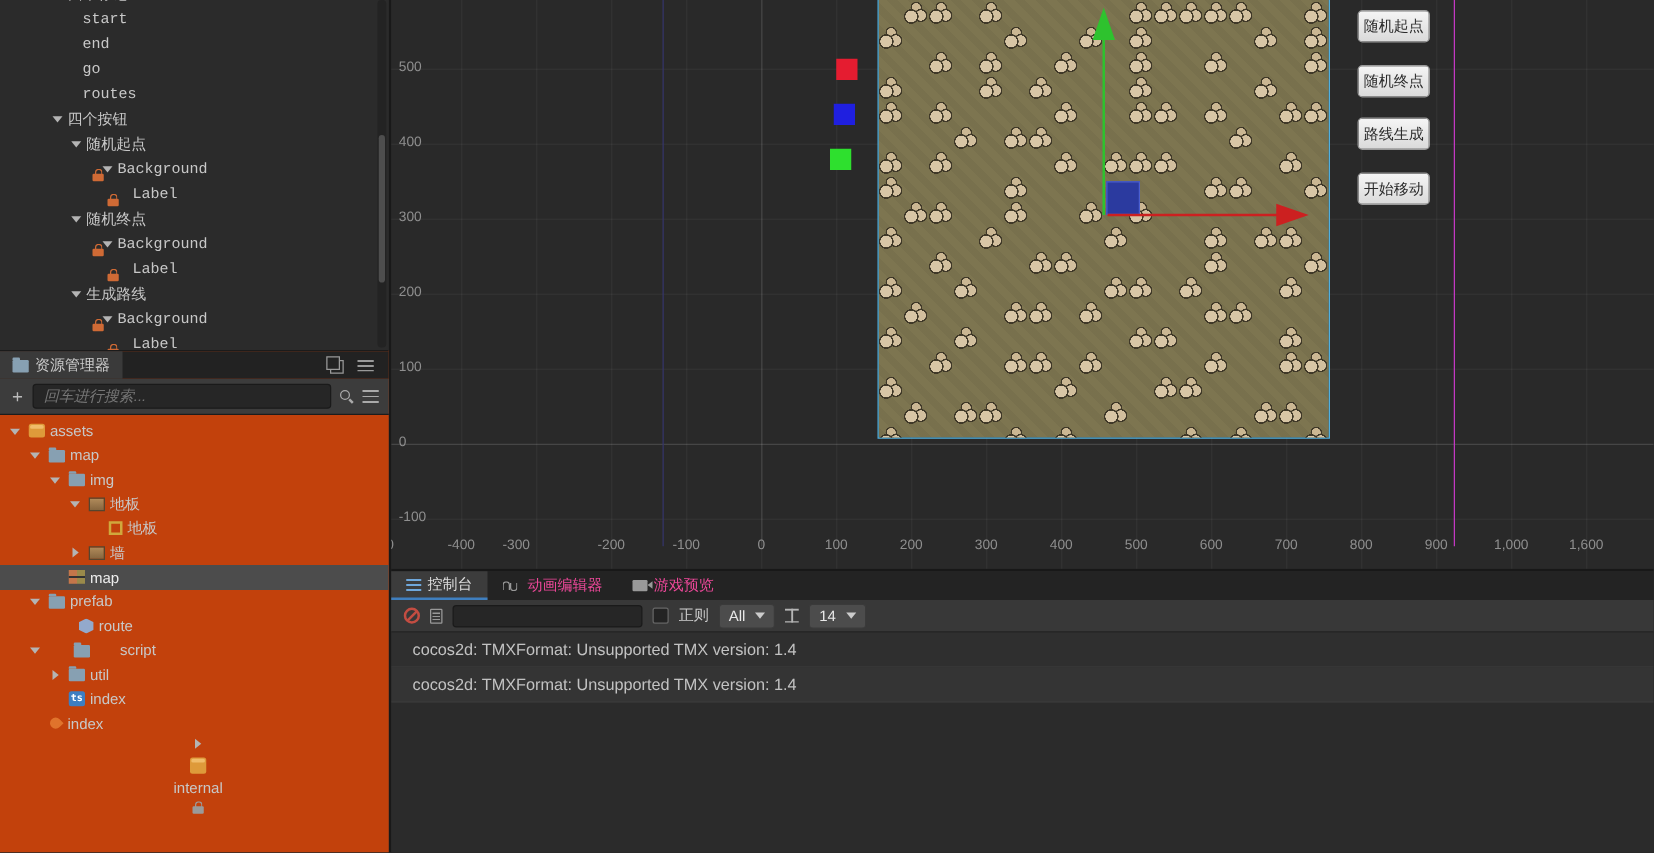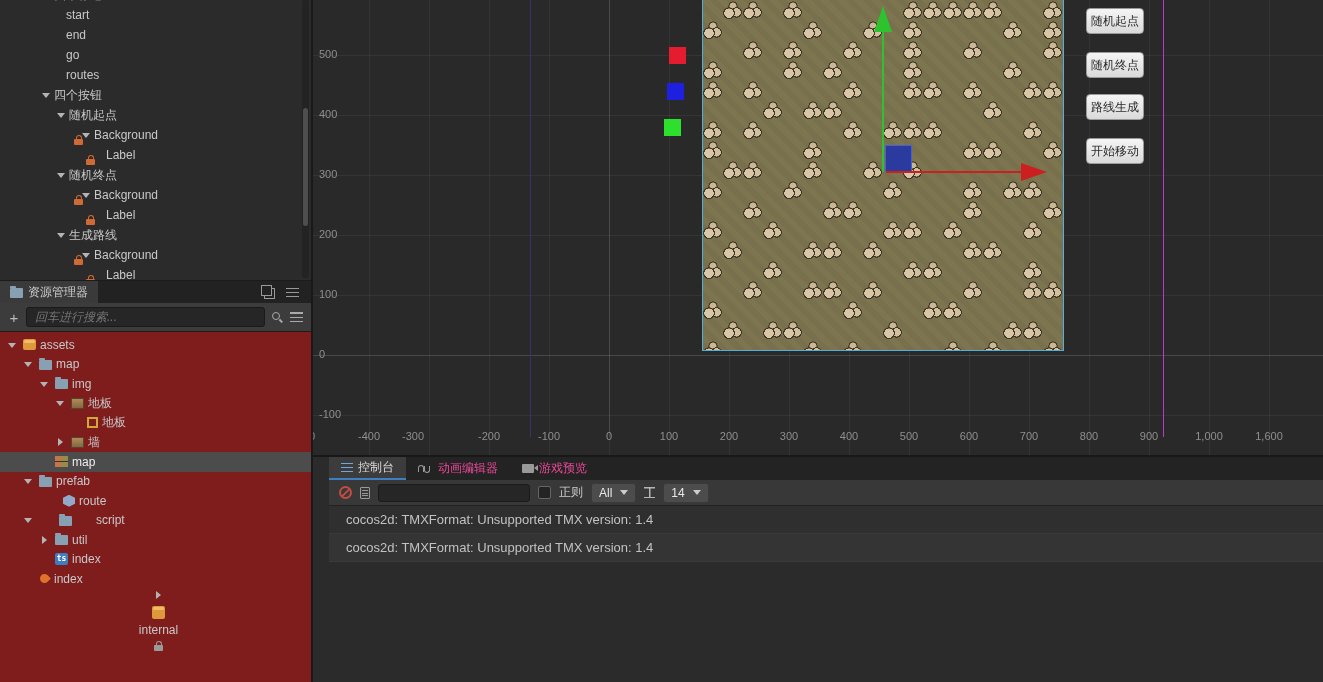--- a/index.html
+++ b/index.html
@@ -6,39 +6,39 @@
   body{width:1323px;height:682px;background:#2b2b2b;font-family:"Liberation Sans",sans-serif;overflow:hidden;
        -webkit-font-smoothing:antialiased;}
   .app{display:flex;width:1323px;height:682px;}
 
   
   .left-col{width:313px;flex:0 0 313px;box-sizing:border-box;border-right:2px solid #191919;
             display:flex;flex-direction:column;background:#2b2b2b;}
   .hierarchy{height:280px;flex:0 0 280px;position:relative;overflow:hidden;background:#2b2b2b;}
   .h-rows{margin-top:-15px;}
   .h-row{height:20px;display:flex;align-items:center;font-size:12px;color:#c8c8c8;position:relative;white-space:nowrap;}
-  .h-label{margin-left:2px;}
+  .h-label{margin-left:2px;font-family:Liberation Mono, monospace;}
   .h-lock{position:absolute;left:4px;top:5px;}
   .h-scroll{position:absolute;right:2px;top:0;width:7px;height:278px;background:#232323;border-radius:3px;}
   .h-thumb{position:absolute;left:1px;top:108px;width:5px;height:118px;background:#4e4e4e;border-radius:3px;}
 
   
   .tri{width:12px;height:12px;flex:0 0 12px;position:relative;display:inline-block;}
   .tri.down::before{content:"";position:absolute;left:2px;top:4px;border-left:4px solid transparent;border-right:4px solid transparent;border-top:5px solid #b4b4b4;}
   .tri.right::before{content:"";position:absolute;left:4px;top:2px;border-top:4px solid transparent;border-bottom:4px solid transparent;border-left:5px solid #b4b4b4;}
 
   
   .icon-lock{width:10px;height:11px;position:relative;display:inline-block;}
   .icon-lock::before{content:"";position:absolute;left:2px;top:0;width:4px;height:4px;border:1.5px solid #cf6a35;border-bottom:none;border-radius:3px 3px 0 0;}
   .icon-lock::after{content:"";position:absolute;left:0;top:4px;width:9px;height:6px;background:#cf6a35;border-radius:1px;}
   .icon-lock.gray::before{border-color:#9a9a9a;}
   .icon-lock.gray::after{background:#9a9a9a;}
 
   
-  .assets{flex:1;display:flex;flex-direction:column;background:#7f1d1d;border-top:1px solid #1b1b1b;min-height:0;}
+  .assets{flex:1;display:flex;flex-direction:column;background:#c2410c;border-top:1px solid #1b1b1b;min-height:0;}
   .a-tabbar{height:22px;flex:0 0 22px;background:#222;display:flex;align-items:center;position:relative;}
   .a-tab{height:22px;background:#3a3a3a;display:flex;align-items:center;gap:5px;padding:0 10px;font-size:12px;color:#cccccc;}
   .a-ic-layout{width:9px;height:9px;border:1px solid #999;position:absolute;right:36px;top:7px;}
   .a-ic-layout::before{content:"";position:absolute;left:-4px;top:-4px;width:9px;height:9px;border:1px solid #999;background:#222;}
   .a-ic-menu{position:absolute;right:12px;top:7px;width:13px;height:9px;
              background:repeating-linear-gradient(to bottom,#999 0 1.5px,transparent 1.5px 3.9px);}
   .a-toolbar{height:28px;flex:0 0 28px;background:#3c3c3c;display:flex;align-items:center;padding:0 8px;gap:6px;
              border-bottom:1px solid #1c1c1c;}
   .a-plus{color:#bbb;font-size:15px;width:12px;text-align:center;line-height:15px;}
   .a-search{flex:1;height:18px;background:#262626;border:1px solid #1a1a1a;border-radius:3px;color:#ddd;font-size:12px;padding:0 8px;outline:none;min-width:0;}
@@ -91,21 +91,21 @@
       radial-gradient(circle at 68% 62%, #d2bf9e 0 22%, #3f3828 23% 28%, transparent 29%),
       radial-gradient(circle at 50% 30%, #cbb793 0 20%, #3f3828 21% 26%, transparent 27%);}
   .sprite{position:absolute;width:17px;height:17px;}
   .sel-node{position:absolute;left:572px;top:145px;width:25px;height:25px;background:#2b3a9f;border:1px solid #4a5fd0;}
   .gizmo{position:absolute;left:0;top:0;pointer-events:none;}
   .s-btn{position:absolute;left:773px;width:58px;height:26px;background:linear-gradient(#f5f5f5,#dadada);
          border:1px solid #9a9a9a;border-radius:4px;color:#2a2a2a;font-size:12px;
          display:flex;align-items:center;justify-content:center;box-sizing:border-box;cursor:pointer;}
 
   
-  .console{flex:1;display:flex;flex-direction:column;background:#2b2b2b;border-top:2px solid #181818;min-height:0;padding-left:16px;}
+  .console{flex:1;display:flex;flex-direction:column;background:#2b2b2b;border-top:2px solid #181818;min-height:0;}
   .c-tabs{height:23px;flex:0 0 23px;background:#232323;display:flex;}
   .c-tab{display:flex;align-items:center;gap:5px;padding:0 12px;font-size:12px;color:#ec4899;box-sizing:border-box;}
   .c-tab.active{background:#3c3c3c;color:#dcdcdc;border-bottom:2px solid #3f7fbf;}
   .icon-console-tab{width:12px;height:10px;background:repeating-linear-gradient(to bottom,#6fa8dc 0 1.5px,transparent 1.5px 4px);}
   .icon-anim{width:15px;height:8px;position:relative;}
   .icon-anim::before{content:"";position:absolute;left:0;top:0;width:6px;height:7px;border:1.5px solid #999;border-bottom:none;border-radius:7px 7px 0 0;box-sizing:border-box;}
   .icon-anim::after{content:"";position:absolute;left:6px;bottom:0;width:6px;height:7px;border:1.5px solid #999;border-top:none;border-radius:0 0 7px 7px;box-sizing:border-box;}
   .icon-cam{width:12px;height:9px;background:#999;border-radius:1px;position:relative;}
   .icon-cam::after{content:"";position:absolute;right:-4px;top:1px;border-right:4px solid #999;border-top:3.5px solid transparent;border-bottom:3.5px solid transparent;}
   .c-toolbar{height:25px;flex:0 0 25px;background:#383838;display:flex;align-items:center;padding:0 10px;gap:8px;border-bottom:1px solid #222;}

